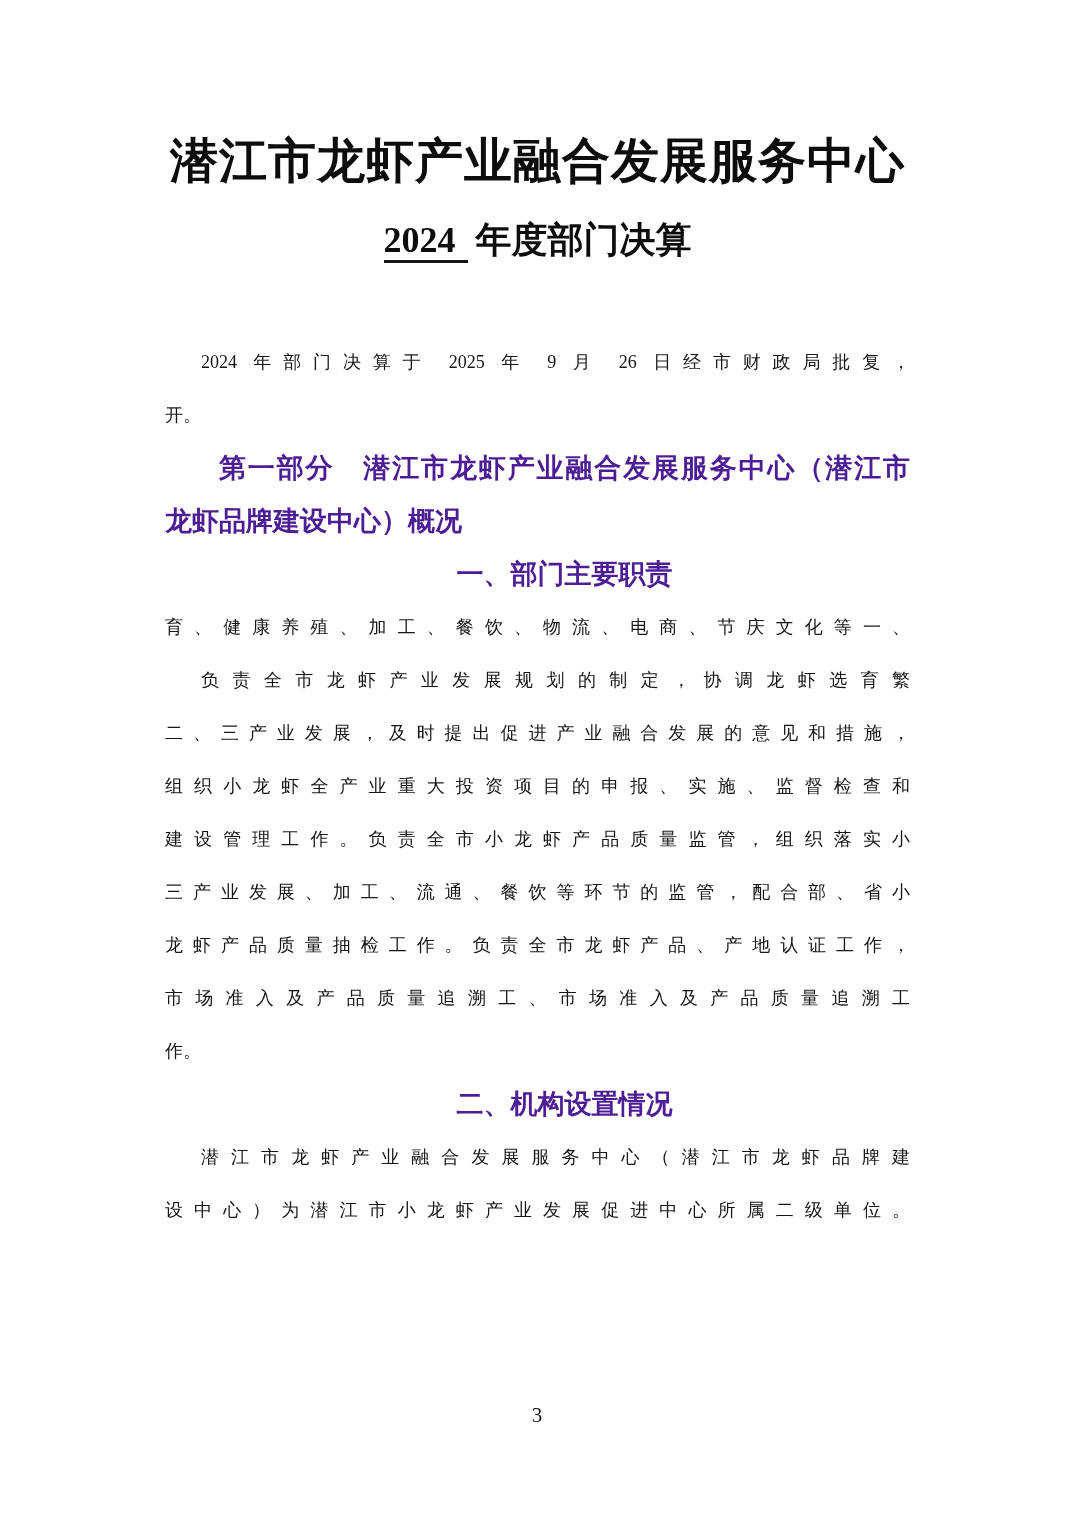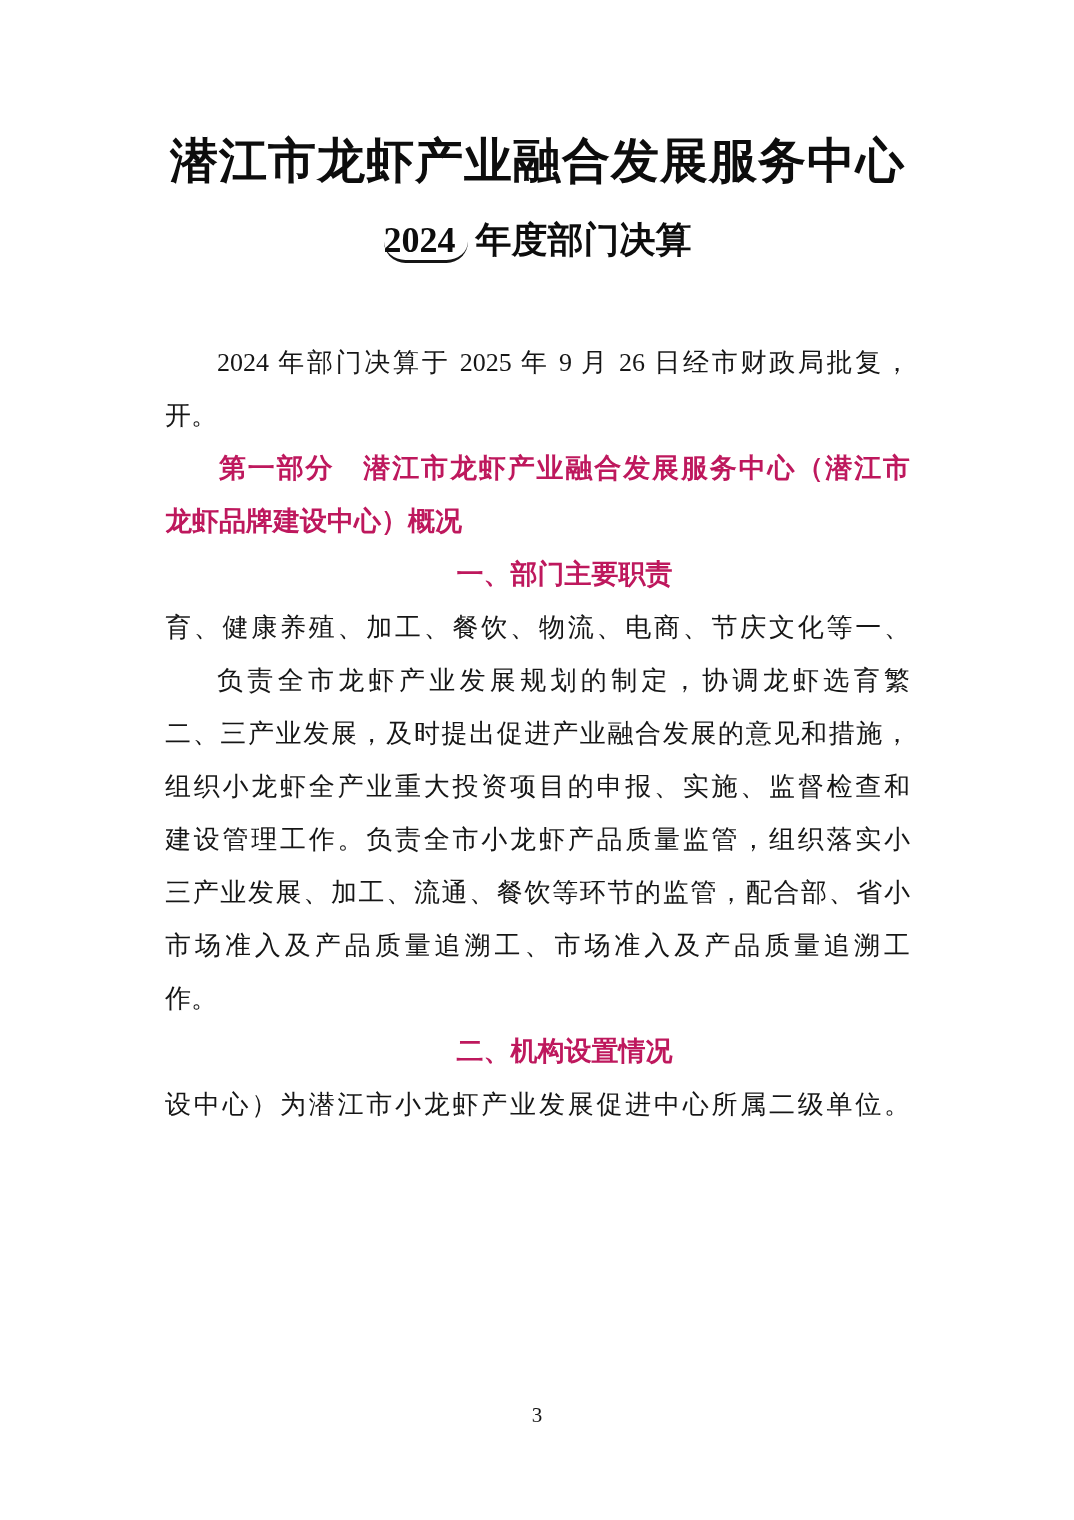--- a/index.html
+++ b/index.html
@@ -1,15 +1,15 @@
 <!DOCTYPE html>
 <html><head>
 <meta charset="utf-8">
 <style>
-  * { margin: 0; padding: 0; box-sizing: border-box; border-radius: 22px; }
+  * { margin: 0; padding: 0; box-sizing: border-box; }
   html, body { background: #ffffff; }
   body {
     width: 1074px;
     height: 1520px;
     position: relative;
     font-family: "Liberation Serif", "DejaVu Serif", serif;
     color: #161616;
     overflow: hidden;
   }
   .page {
@@ -36,34 +36,34 @@
     border-bottom: 3px solid #161616;
     padding-right: 12px;
     margin-right: 8px;
     font-family: "Liberation Serif", "DejaVu Serif", serif;
     text-align: center;
   }
   .doc-body { margin-top: 60px; }
   .line {
     height: 53px;
     line-height: 53px;
-    font-size: 26px;
+    font-size: 18px;
     overflow: hidden;
     white-space: normal;
   }
   .line.fill {
     text-align: justify;
     text-align-last: justify;
   }
   .line.indent { text-indent: 2em; text-align: center; }
   .line.heading {
     font-family: "Liberation Sans", "DejaVu Sans", sans-serif;
     font-weight: 700;
     font-size: 27px;
-    color: #be185d;
+    color: #4c1d95;
   }
   .page-footer {
     position: absolute;
     left: 0;
     right: 0;
     top: 1398px;
     text-align: center;
     font-size: 21px;
     line-height: 34px;
     color: #161616;
@@ -86,23 +86,25 @@
       <div class="line body">开。</div>
       <div class="line heading fill indent">第一部分　潜江市龙虾产业融合发展服务中心（潜江市</div>
       <div class="line heading">龙虾品牌建设中心）概况</div>
       <div class="line heading indent">一、部门主要职责</div>
       <div class="line body fill">育、健康养殖、加工、餐饮、物流、电商、节庆文化等一、</div>
       <div class="line body fill indent">负责全市龙虾产业发展规划的制定，协调龙虾选育繁</div>
       <div class="line body fill">二、三产业发展，及时提出促进产业融合发展的意见和措施，</div>
       <div class="line body fill">组织小龙虾全产业重大投资项目的申报、实施、监督检查和</div>
       <div class="line body fill">建设管理工作。负责全市小龙虾产品质量监管，组织落实小</div>
       <div class="line body fill">三产业发展、加工、流通、餐饮等环节的监管，配合部、省小</div>
+      <div class="line body fill">龙虾产品质量抽检工作。负责全市龙虾产品、产地认证工作，</div>
       <div class="line body fill">市场准入及产品质量追溯工、市场准入及产品质量追溯工</div>
       <div class="line body">作。</div>
       <div class="line heading indent">二、机构设置情况</div>
+      <div class="line body fill indent">潜江市龙虾产业融合发展服务中心（潜江市龙虾品牌建</div>
       <div class="line body fill">设中心）为潜江市小龙虾产业发展促进中心所属二级单位。</div>
     </main>
 
   <footer class="page-footer">
     <span>3</span>
   </footer>
 
 </div>
 
 </body></html>

